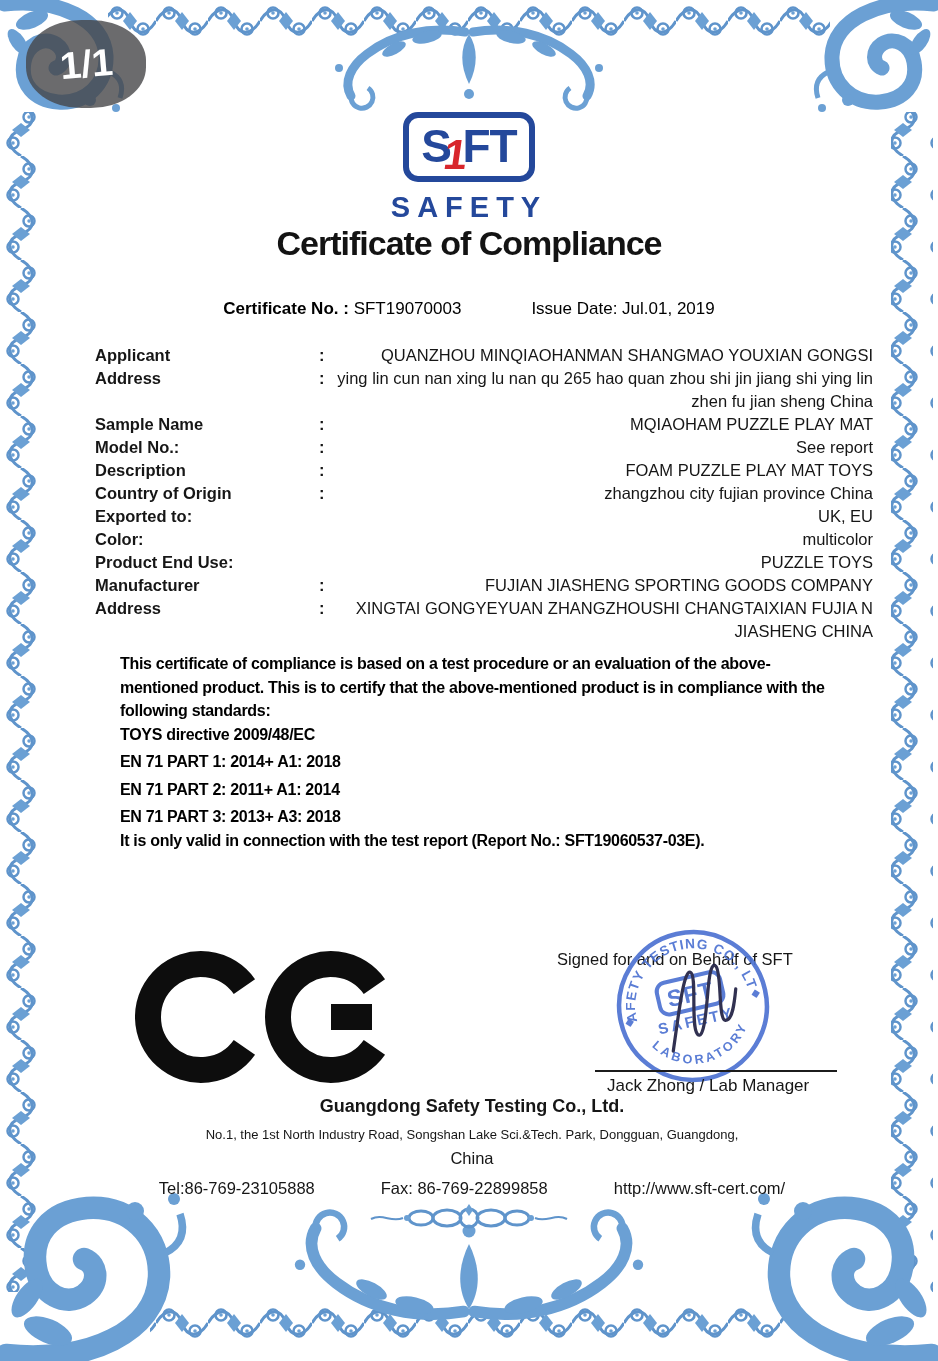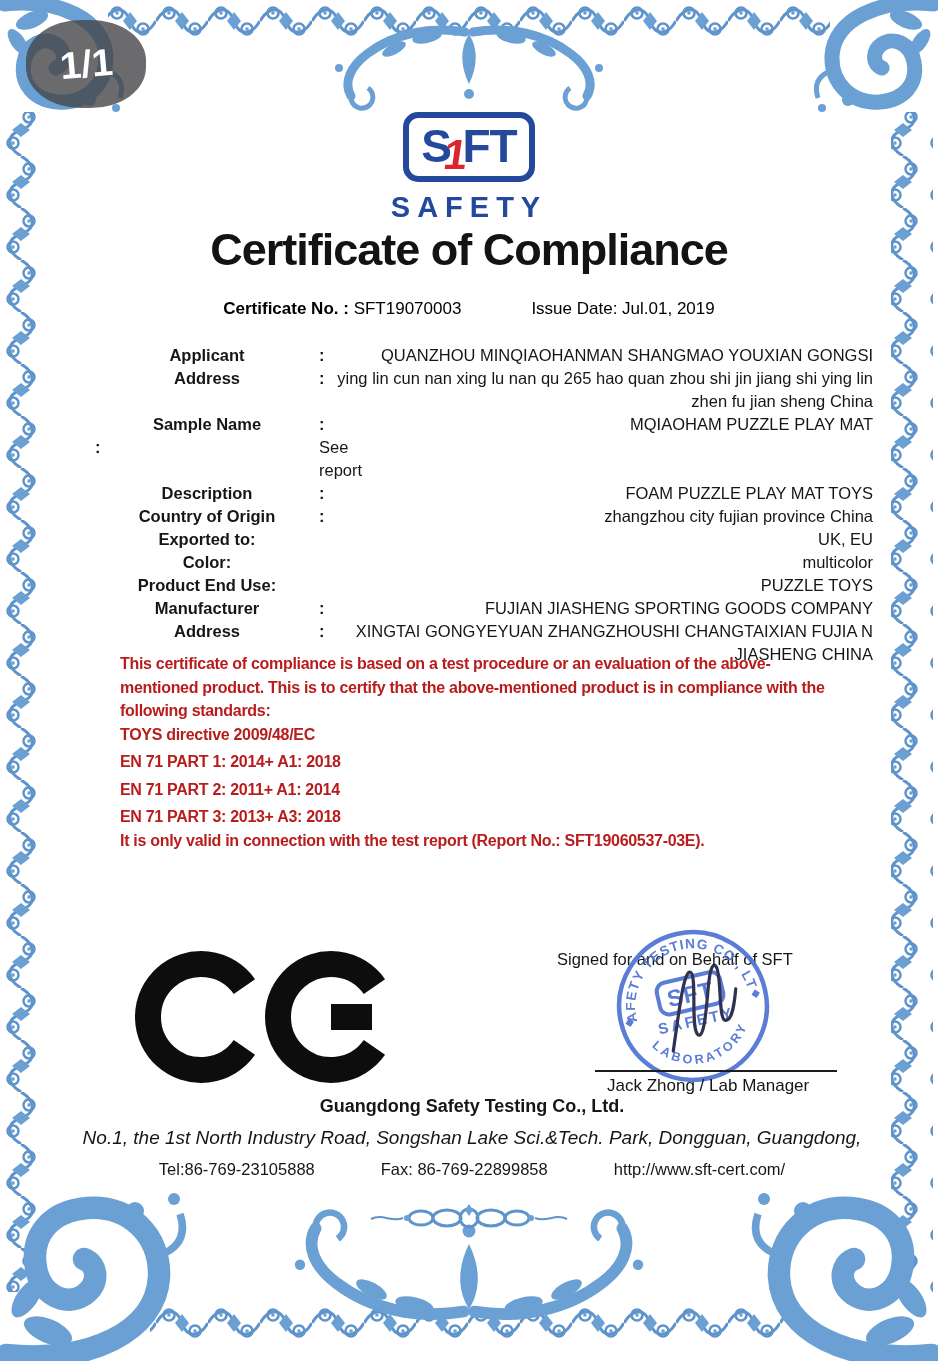--- a/index.html
+++ b/index.html
@@ -14,47 +14,47 @@
   
   .logo{position:absolute;top:112px;left:0;right:0;display:flex;flex-direction:column;align-items:center;}
   .logo-box{display:flex;align-items:center;border:6px solid #24489b;border-radius:15px;
             padding:2px 12px 4px 12px;height:52px;}
   .logo-box .l{font-size:46px;font-weight:800;color:#24489b;letter-spacing:-1px;line-height:1;}
   .logo-box .r{font-size:42px;font-weight:800;color:#d8262c;line-height:1;margin:10px -5px -8px -7px;
                transform:skewX(-8deg);z-index:2;}
   .logo-sub{margin-top:9px;font-size:29px;font-weight:800;letter-spacing:7px;color:#24489b;}
   
   .title{position:absolute;top:224px;left:0;right:0;margin:0;text-align:center;
-         font-size:45px;font-weight:bold;color:#131313;letter-spacing:-1px;}
+         font-size:34px;font-weight:bold;color:#131313;letter-spacing:-1px;}
   .cert-meta{position:absolute;top:299px;left:0;right:0;display:flex;justify-content:center;
              gap:70px;font-size:17px;color:#000000;}
   
   .details{position:absolute;top:344px;left:95px;width:788px;font-size:16.5px;line-height:23px;color:#161616;}
   .drow{display:grid;grid-template-columns:224px 14px 1fr;}
-  .dlabel{font-weight:bold;text-align:center;}
+  .dlabel{font-weight:bold;}
   .dsep{font-weight:bold;text-align:left;}
   .dval{padding-left:0px;max-width:540px;text-align:right;}
   
   .statement{position:absolute;top:652px;left:120px;width:714px;font-weight:bold;
-             font-size:16px;letter-spacing:-0.3px;line-height:23.5px;color:#b91c1c;}
+             font-size:16px;letter-spacing:-0.3px;line-height:23.5px;color:#000000;}
   .statement p{margin:0;}
   .std + .std{margin-top:4px;}
   .validity{margin-top:4px;}
   
   .ce{position:absolute;left:135px;top:950px;width:280px;height:135px;}
   
   .signing{position:absolute;left:545px;top:938px;width:350px;height:175px;font-size:16.5px;}
   .signed-for{position:absolute;left:12px;top:12px;color:#161616;}
   .stamp{position:absolute;left:58px;top:-22px;width:180px;height:180px;transform:rotate(-13deg);opacity:.93;}
   .sig-line{position:absolute;left:50px;top:132px;width:242px;border-top:2px solid #1c1c1c;}
   .signer{position:absolute;left:62px;top:138px;font-size:17px;color:#161616;}
   
   .footer{position:absolute;top:1096px;left:6px;right:0;text-align:center;color:#161616;}
   .company{font-size:18px;font-weight:bold;}
-  .addr1{font-size:19px;margin-top:10px;font-style:italic;}
+  .addr1{font-size:13px;margin-top:10px;}
   .addr2{font-size:16.5px;margin-top:7px;}
   .contact-row{display:flex;justify-content:center;gap:66px;font-size:16.5px;margin-top:11px;}
   .divider{position:absolute;top:1203px;left:369px;width:200px;height:30px;}
 </style>
 </head>
 <body>
 
 <div class="page">
 
   <svg class="border-svg" viewBox="0 0 938 1361" aria-hidden="true">
@@ -143,20 +143,21 @@
           <span class="dlabel">Address</span>
           <span class="dsep">:</span>
           <span class="dval">ying lin cun nan xing lu nan qu 265 hao quan zhou shi jin jiang shi ying lin zhen fu jian sheng China</span>
         </div>
         <div class="drow">
           <span class="dlabel">Sample Name</span>
           <span class="dsep">:</span>
           <span class="dval">MQIAOHAM PUZZLE PLAY MAT</span>
         </div>
         <div class="drow">
+          <span class="dlabel">Model No.:</span>
           <span class="dsep">:</span>
           <span class="dval">See report</span>
         </div>
         <div class="drow">
           <span class="dlabel">Description</span>
           <span class="dsep">:</span>
           <span class="dval">FOAM PUZZLE PLAY MAT TOYS</span>
         </div>
         <div class="drow">
           <span class="dlabel">Country of Origin</span>
@@ -228,20 +229,21 @@
         <text x="89" y="109" text-anchor="middle" font-size="15" font-weight="bold" fill="#4f74d2" letter-spacing="3">SAFETY</text>
         <path d="M60 128 C 74 92 88 52 94 56 C 100 60 82 108 87 117 C 92 126 102 92 108 74 C 112 62 117 50 120 56 C 124 64 110 108 117 110 C 124 112 130 94 134 82" stroke="#222244" stroke-width="3.2" fill="none" stroke-linecap="round"></path>
       </svg>
       <div class="sig-line"></div>
       <div class="signer">Jack Zhong / Lab Manager</div>
     </div>
 
     <div class="footer">
       <div class="company">Guangdong Safety Testing Co., Ltd.</div>
       <div class="addr1">No.1, the 1st North Industry Road, Songshan Lake Sci.&amp;Tech. Park, Dongguan, Guangdong,</div>
+      <div class="addr2">China</div>
       <div class="contact-row">
         <span>Tel:86-769-23105888</span>
         <span>Fax: 86-769-22899858</span>
         <span>http://www.sft-cert.com/</span>
       </div>
     </div>
 
     <svg class="divider" viewBox="0 0 200 30" aria-hidden="true">
       <g stroke="#5f94cb" fill="none" stroke-width="2.2">
         <path d="M2 16 C 14 10 22 20 34 15"></path>

